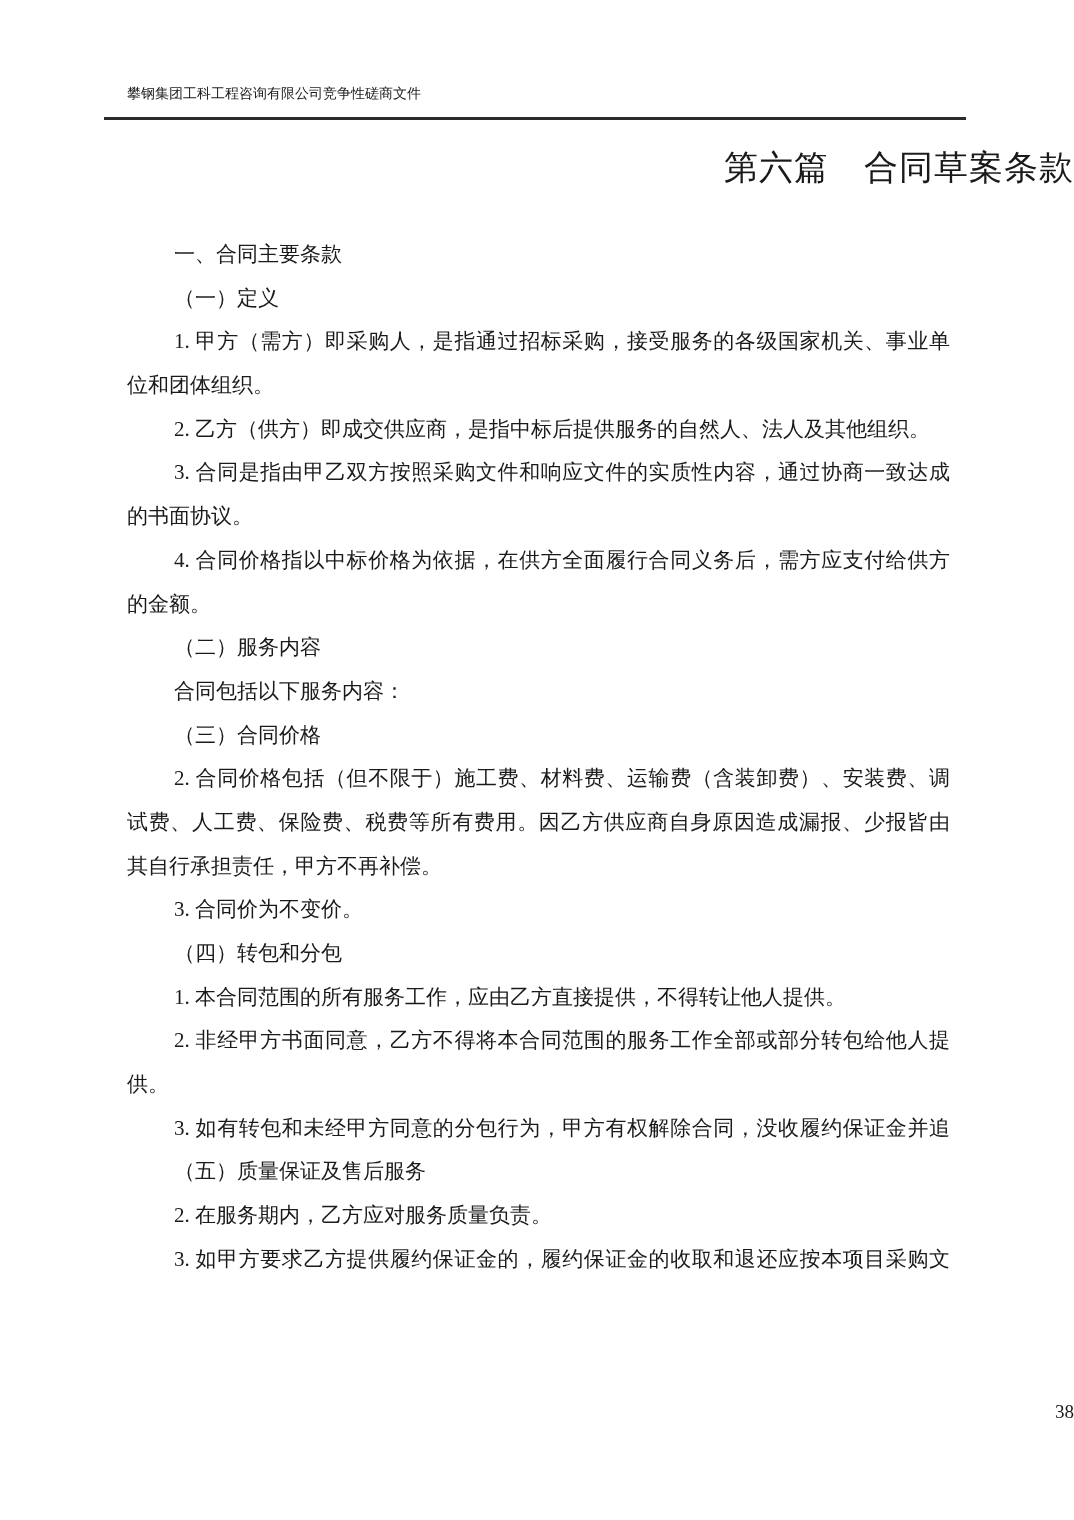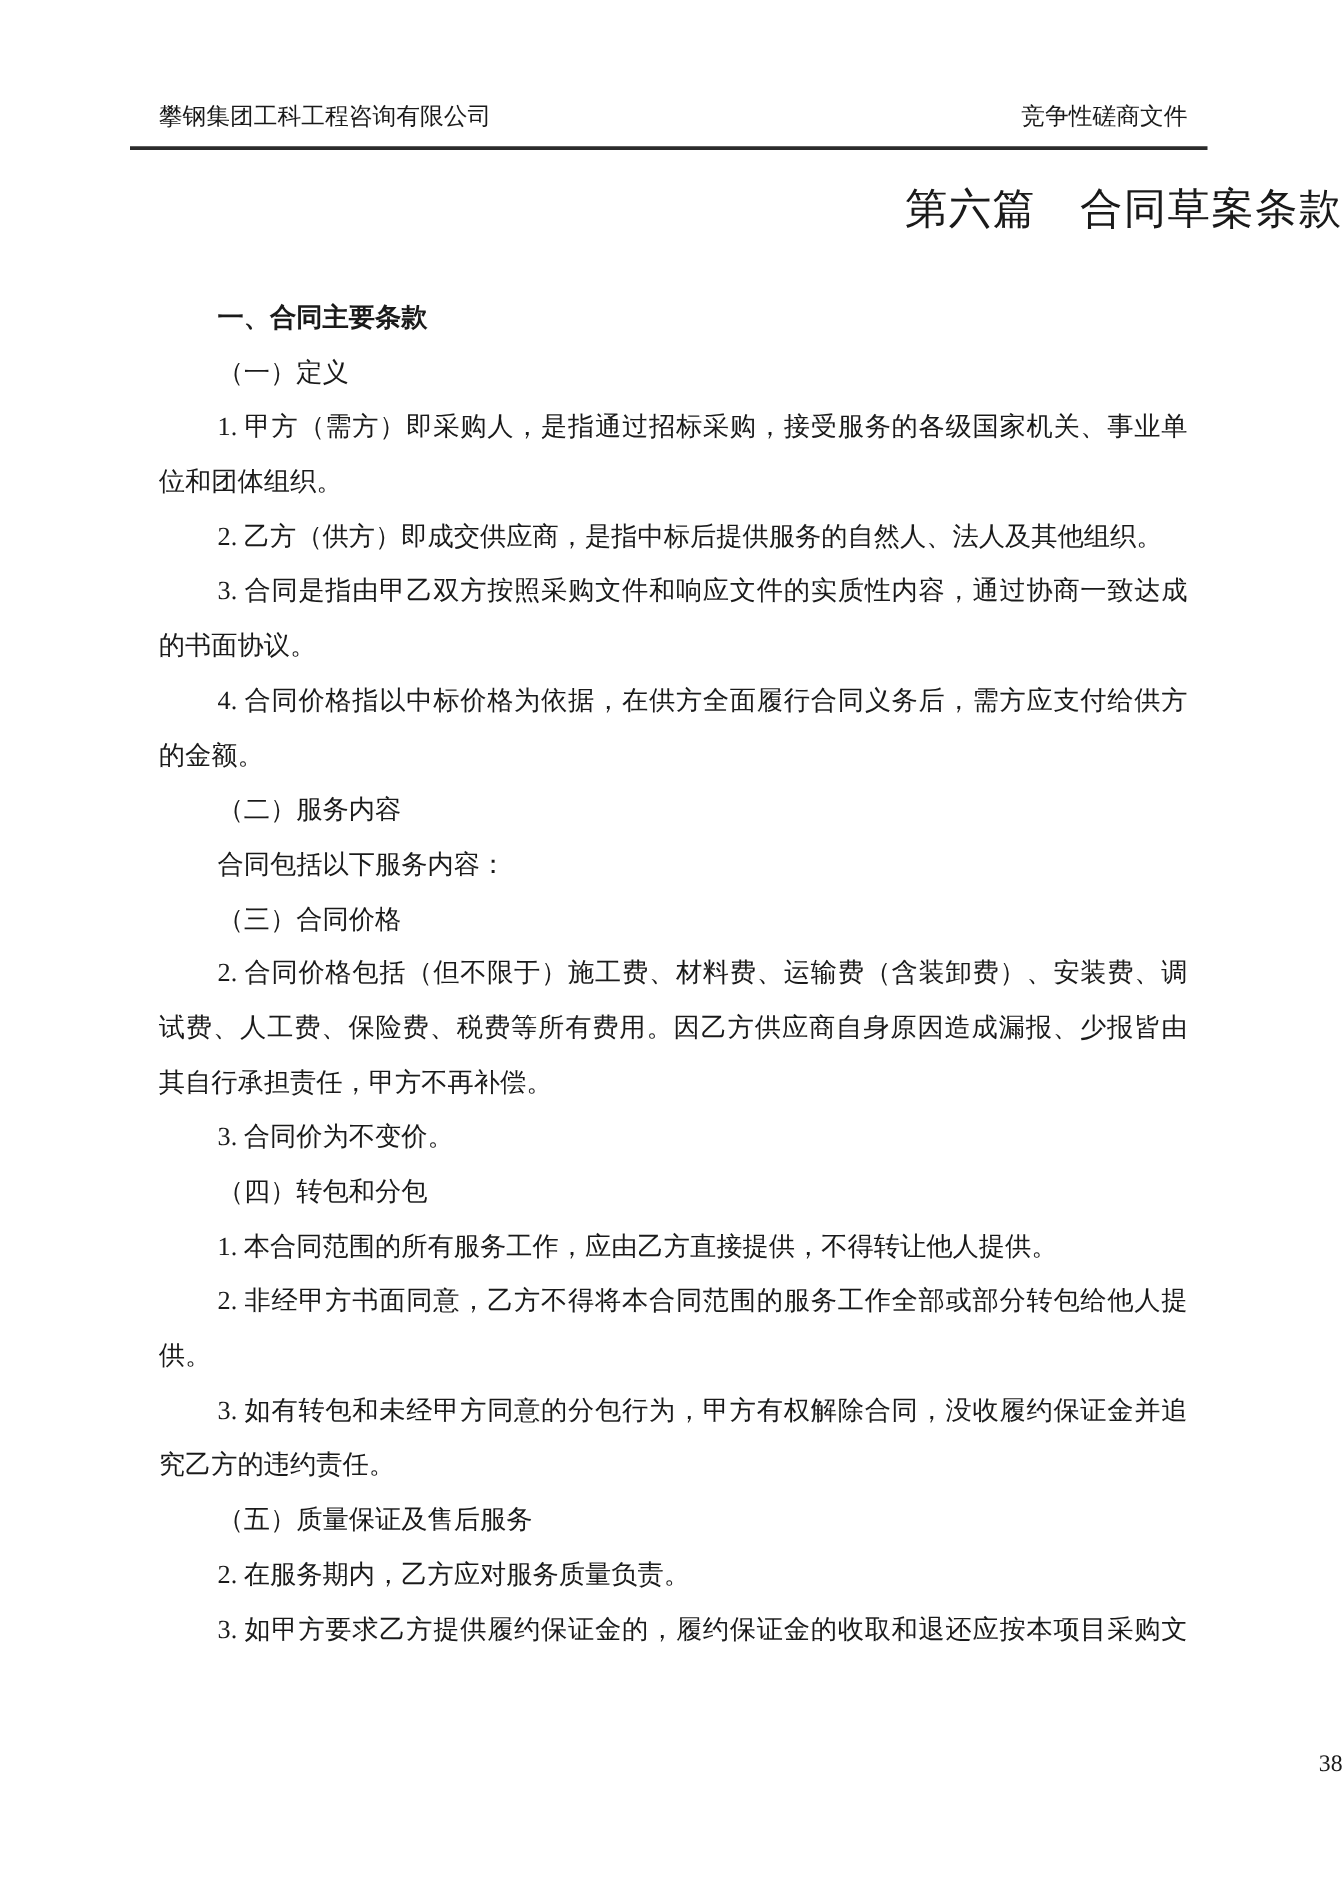--- a/index.html
+++ b/index.html
@@ -11,22 +11,21 @@
     font-family: "Liberation Serif", "DejaVu Serif", serif;
     color: #1a1a1a;
     overflow: hidden;
   }
   .header-row {
     position: absolute;
     top: 82px;
     left: 127px;
     width: 823px;
     display: flex;
-    justify-content: space-between;
-    font-size: 19px;
+    font-size: 14px;
     line-height: 24px;
     white-space: nowrap;
   }
   .header-rule {
     position: absolute;
     top: 117px;
     left: 104px;
     width: 862px;
     height: 2.5px;
     background: #2b2b2b;
@@ -43,21 +42,21 @@
     white-space: nowrap;
   }
   .doc-body {
     position: absolute;
     top: 233px;
     left: 127px;
     width: 823px;
     font-size: 21px;
   }
   .para { margin: 0; }
-  .para.heading { font-weight: bold; }
+  .para.heading { font-weight: normal; }
   .line {
     height: 43.7px;
     line-height: 43.7px;
     overflow: hidden;
     white-space: nowrap;
   }
   .line.first { text-indent: 47px; }
   .line.fill {
     white-space: normal;
     text-align: justify;
@@ -131,21 +130,20 @@
       </div>
       <div class="para body">
         <div class="line first">1. 本合同范围的所有服务工作，应由乙方直接提供，不得转让他人提供。</div>
       </div>
       <div class="para body">
         <div class="line first fill">2. 非经甲方书面同意，乙方不得将本合同范围的服务工作全部或部分转包给他人提</div>
         <div class="line">供。</div>
       </div>
       <div class="para body">
         <div class="line first fill">3. 如有转包和未经甲方同意的分包行为，甲方有权解除合同，没收履约保证金并追</div>
-        <div class="line">究乙方的违约责任。</div>
       </div>
       <div class="para subheading">
         <div class="line first">（五）质量保证及售后服务</div>
       </div>
       <div class="para body">
         <div class="line first">2. 在服务期内，乙方应对服务质量负责。</div>
       </div>
       <div class="para body">
         <div class="line first fill">3. 如甲方要求乙方提供履约保证金的，履约保证金的收取和退还应按本项目采购文</div>
       </div>

